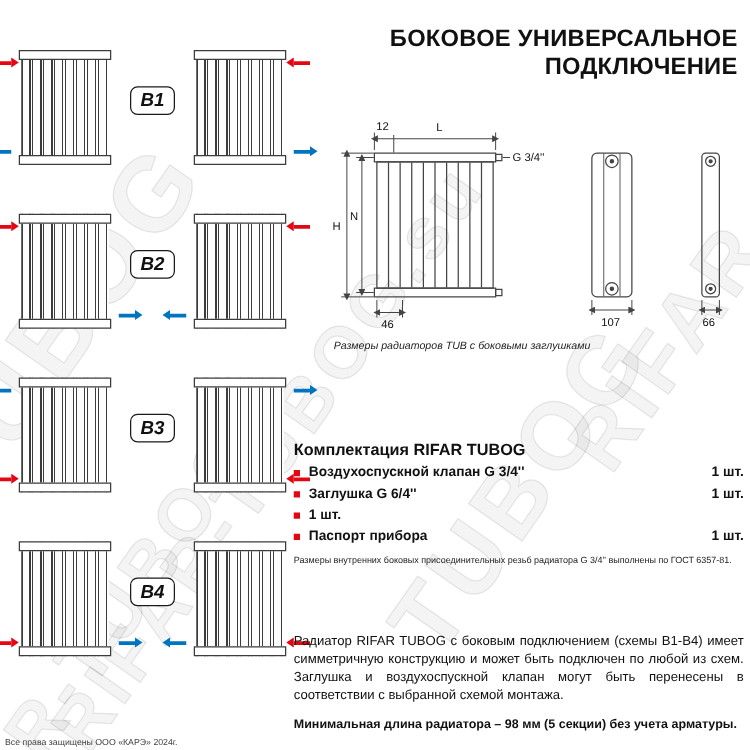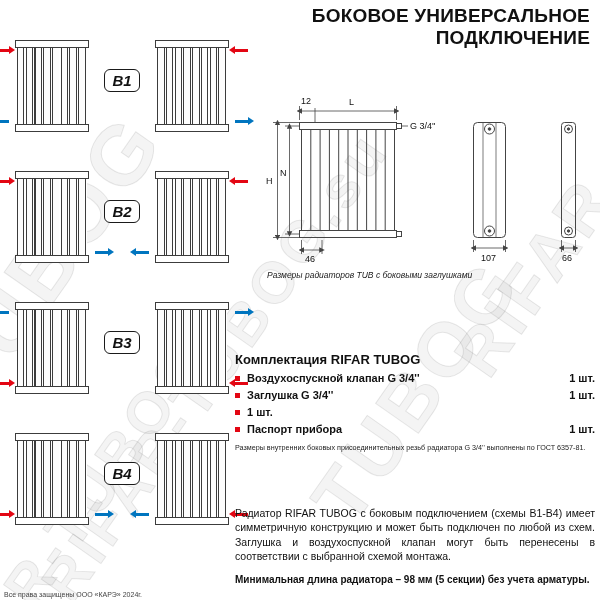--- a/index.html
+++ b/index.html
@@ -14,21 +14,21 @@
     color:rgba(40,40,40,0.05); -webkit-text-stroke:1px rgba(40,40,40,0.10);
     letter-spacing:5px; pointer-events:none;
   }
   .wm1 { font-size:84px; left:-45px; top:345px; }
   .wm2 { font-size:58px; left:55px;  top:560px; }
   .wm3 { font-size:76px; left:330px; top:470px; }
   .wm4 { font-size:66px; left:470px; top:330px; }
   .wm5 { font-size:58px; left:-70px; top:690px; }
   
   .title {
-    position:absolute; top:5px; right:10px; z-index:2; text-align:right;
+    position:absolute; top:21px; right:10px; z-index:2; text-align:right;
     font-size:19px; font-weight:800; line-height:1.18; letter-spacing:0.2px;
   }
   
   .schemes { position:absolute; left:2px; top:40px; width:240px; z-index:1; }
   .scheme-row {
     display:flex; align-items:center; justify-content:center;
     height:92px; margin-bottom:39px;
   }
   .rad-wrap { position:relative; width:70px; height:92px; margin:0 17px; flex:none; }
   .rad {
@@ -214,21 +214,21 @@
 
   <div class="kit">
     <div class="kit-h1">Комплектация RIFAR TUBOG</div>
     <div class="kit-item">
       <span class="bullet"></span>
       <span class="lbl">Воздухоспускной клапан G 3/4''</span>
       <span class="qty">1 шт.</span>
     </div>
     <div class="kit-item">
       <span class="bullet"></span>
-      <span class="lbl">Заглушка G 3/4''</span>
+      <span class="lbl">Заглушка G 6/4''</span>
       <span class="qty">1 шт.</span>
     </div>
     <div class="kit-item">
       <span class="bullet"></span>
       <span class="qty">1 шт.</span>
     </div>
     <div class="kit-item">
       <span class="bullet"></span>
       <span class="lbl">Паспорт прибора</span>
       <span class="qty">1 шт.</span>

